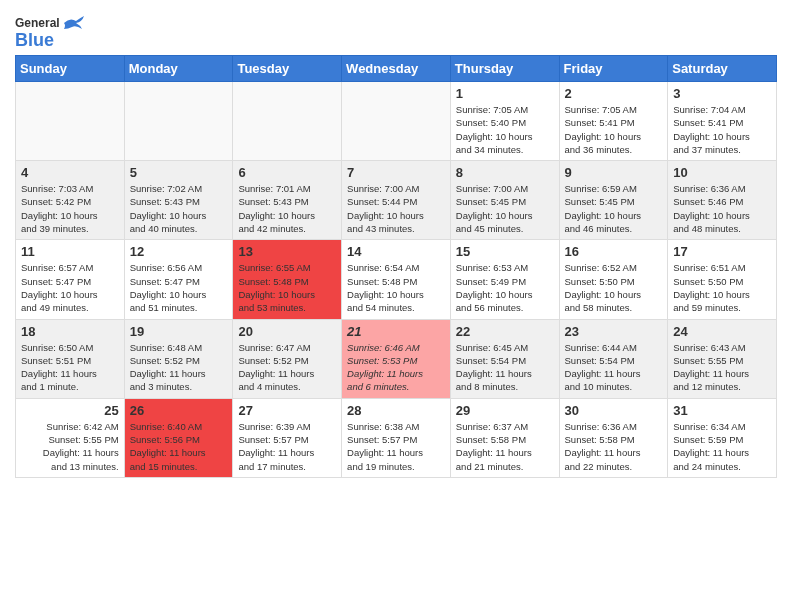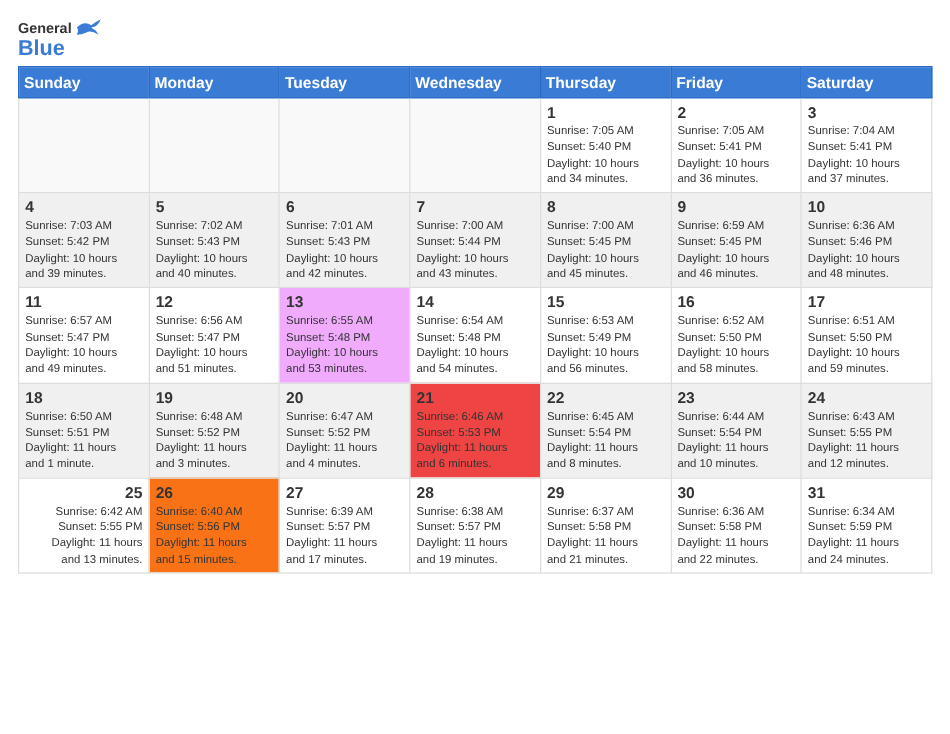--- a/index.html
+++ b/index.html
@@ -202,21 +202,21 @@
 Daylight: 10 hours
 and 49 minutes.</div>
         </td>
         <td style="background: rgb(255, 255, 255);">
           <span class="day-number">12</span>
           <div class="day-info" style="white-space: pre-line;">Sunrise: 6:56 AM
 Sunset: 5:47 PM
 Daylight: 10 hours
 and 51 minutes.</div>
         </td>
-        <td style="background: #f0abfc;">
+        <td style="background: #ef4444;">
           <span class="day-number">13</span>
           <div class="day-info" style="white-space: pre-line;">Sunrise: 6:55 AM
 Sunset: 5:48 PM
 Daylight: 10 hours
 and 53 minutes.</div>
         </td>
         <td style="background: rgb(255, 255, 255);">
           <span class="day-number">14</span>
           <div class="day-info" style="white-space: pre-line;">Sunrise: 6:54 AM
 Sunset: 5:48 PM
@@ -260,21 +260,21 @@
 Daylight: 11 hours
 and 3 minutes.</div>
         </td>
         <td style="background: rgb(240, 240, 240);">
           <span class="day-number">20</span>
           <div class="day-info" style="white-space: pre-line;">Sunrise: 6:47 AM
 Sunset: 5:52 PM
 Daylight: 11 hours
 and 4 minutes.</div>
         </td>
-        <td style="background: #ef4444;">
+        <td style="background: #fca5a5; font-style: italic;">
           <span class="day-number">21</span>
           <div class="day-info" style="white-space: pre-line;">Sunrise: 6:46 AM
 Sunset: 5:53 PM
 Daylight: 11 hours
 and 6 minutes.</div>
         </td>
         <td style="background: rgb(240, 240, 240);">
           <span class="day-number">22</span>
           <div class="day-info" style="white-space: pre-line;">Sunrise: 6:45 AM
 Sunset: 5:54 PM
@@ -297,21 +297,21 @@
         </td>
       </tr>
       <tr>
         <td style="background: rgb(255, 255, 255); text-align: right;">
           <span class="day-number">25</span>
           <div class="day-info" style="white-space: pre-line;">Sunrise: 6:42 AM
 Sunset: 5:55 PM
 Daylight: 11 hours
 and 13 minutes.</div>
         </td>
-        <td style="background: #f97316;">
+        <td style="background: #ef4444;">
           <span class="day-number">26</span>
           <div class="day-info" style="white-space: pre-line;">Sunrise: 6:40 AM
 Sunset: 5:56 PM
 Daylight: 11 hours
 and 15 minutes.</div>
         </td>
         <td style="background: rgb(255, 255, 255);">
           <span class="day-number">27</span>
           <div class="day-info" style="white-space: pre-line;">Sunrise: 6:39 AM
 Sunset: 5:57 PM

